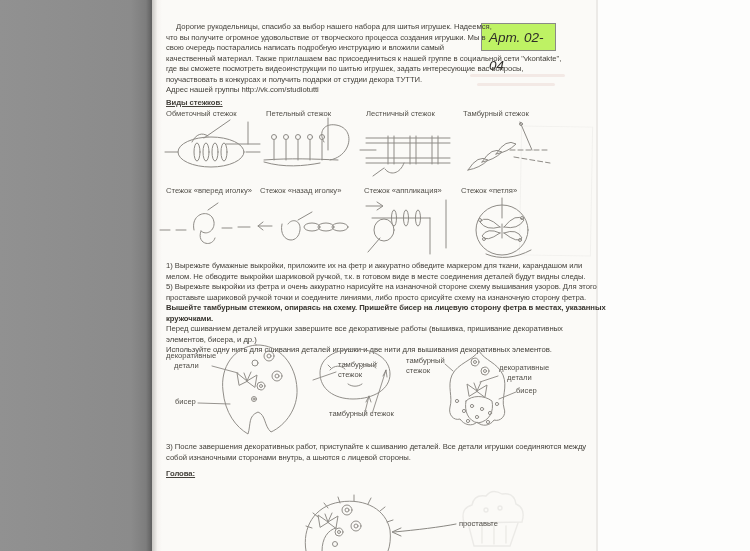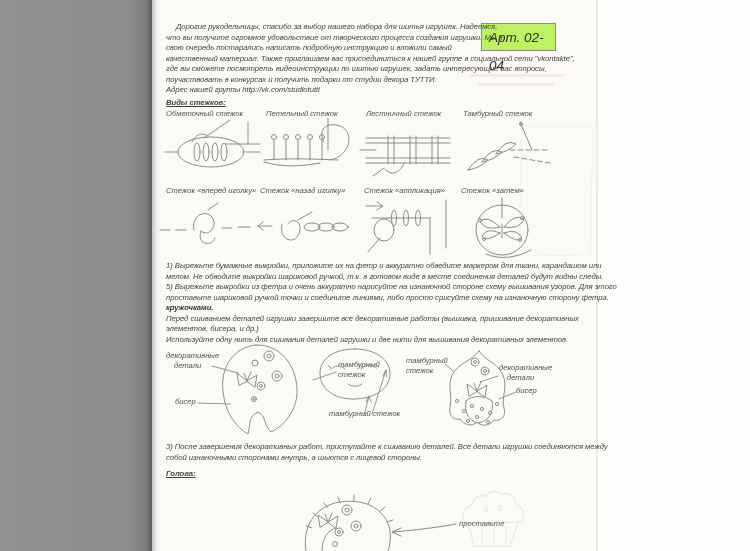--- a/index.html
+++ b/index.html
@@ -8,21 +8,21 @@
     background:#fdfdfc;
     font-family:"Liberation Sans",sans-serif;
   }
   .scan{position:relative;width:750px;height:551px}
   .gray-band{position:absolute;left:0;top:0;width:152px;height:551px;
     background:linear-gradient(to right,#919191,#8b8b8b 86%,#7d7d7d 96%,#5e5e5e 100%)}
   .paper{position:absolute;left:152px;top:0;width:446px;height:551px;background:#fbfaf7}
   .paper-edge-l{position:absolute;left:152px;top:0;width:10px;height:551px;
     background:linear-gradient(to right,#c9c7c3,#f5f3f0 55%,rgba(255,255,255,0))}
   .paper-edge-r{position:absolute;left:596px;top:0;width:2px;height:551px;background:#eceae7}
-  .t{position:absolute;font-style:italic;color:#45423c;white-space:nowrap}
+  .t{position:absolute;color:#45423c;white-space:nowrap}
   .sz8{font-size:7.7px;line-height:10.5px;letter-spacing:-0.05px}
   .lbl{font-size:7.6px;line-height:9.6px;color:#524f49}
   .head{font-weight:bold;text-decoration:underline}
   .b{font-weight:bold;color:#37342e}
   .ind{padding-left:10px}
   .ind2{padding-left:8px}
   .artbox{position:absolute;left:481px;top:23px;width:75px;height:28px;
     border:1px solid #8a8a88;background:#bef264;
     font-style:italic;font-size:13.5px;color:#2e2c28;
     line-height:28px;padding-left:7px;box-sizing:border-box}
@@ -133,21 +133,21 @@
       <path d="M62,6 L74,34"></path>
         <circle cx="63" cy="8" r="1.5"></circle>
       <path d="M52,34 H92" stroke-dasharray="5,3"></path>
       <path d="M56,41 L92,47" stroke-dasharray="5,3"></path>
     </g>
   </svg>
 
   <div class="t lbl" style="left:166px;top:186px">Стежок «вперед иголку»</div>
   <div class="t lbl" style="left:260px;top:186px">Стежок «назад иголку»</div>
   <div class="t lbl" style="left:364px;top:186px">Стежок «аппликация»</div>
-  <div class="t lbl" style="left:461px;top:186px">Стежок «затем»</div>
+  <div class="t lbl" style="left:461px;top:186px">Стежок «петля»</div>
 
   <svg class="fig" style="left:156px;top:200px" width="105" height="56" viewBox="0 0 105 56">
     <g fill="none" stroke="#8e8b86" stroke-width="1" stroke-linecap="round">
       <path d="M4,30 h10 M20,30 h10"></path>
       <path d="M38,30 C34,12 56,8 58,22 C59,31 50,36 45,31"></path>
       <path d="M45,31 C40,44 56,48 59,38"></path>
       <path d="M52,10 L62,3"></path>
       <path d="M66,28 h10 M82,27 h12"></path>
     </g>
   </svg>
@@ -191,20 +191,21 @@
       <path d="M46,28 V42"></path>
       <path d="M30,58 C44,64 60,62 75,54"></path>
     </g>
   </svg>
 
   <div class="t sz8" style="left:166px;top:261px">
     <div>1) Вырежьте бумажные выкройки, приложите их на фетр и аккуратно обведите маркером для ткани, карандашом или</div>
     <div>мелом. Не обводите выкройки шариковой ручкой, т.к. в готовом виде в месте соединения деталей будут видны следы.</div>
     <div>5) Вырежьте выкройки из фетра и очень  аккуратно нарисуйте на изнаночной стороне схему вышивания узоров. Для этого</div>
     <div>проставьте шариковой ручкой  точки и соедините линиями, либо просто срисуйте схему на изнаночную сторону фетра.</div>
+    <div class="b">Вышейте тамбурным стежком, опираясь на схему. Пришейте бисер на лицевую сторону фетра в местах, указанных</div>
     <div class="b">кружочками.</div>
     <div>Перед сшиванием деталей игрушки завершите все декоративные работы (вышивка, пришивание декоративных</div>
     <div>элементов, бисера, и др.)</div>
     <div>Используйте одну нить для сшивания деталей игрушки и две нити для вышивания декоративных элементов.</div>
   </div>
 
   <div class="t lbl" style="left:166px;top:351px">
     <div>декоративные</div>
     <div class="ind2">детали</div>
   </div>

